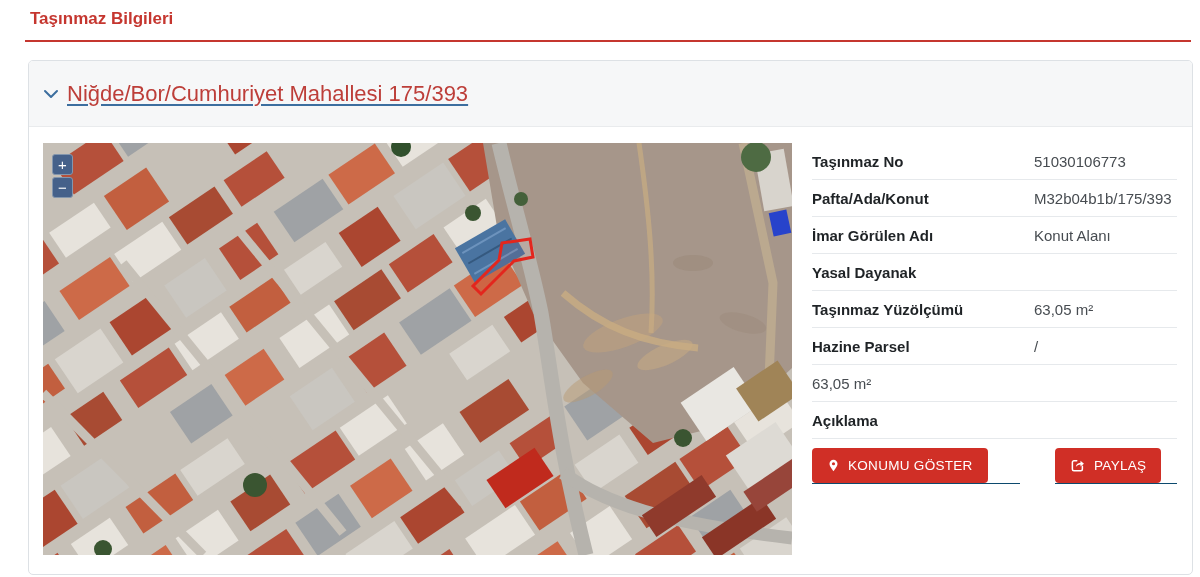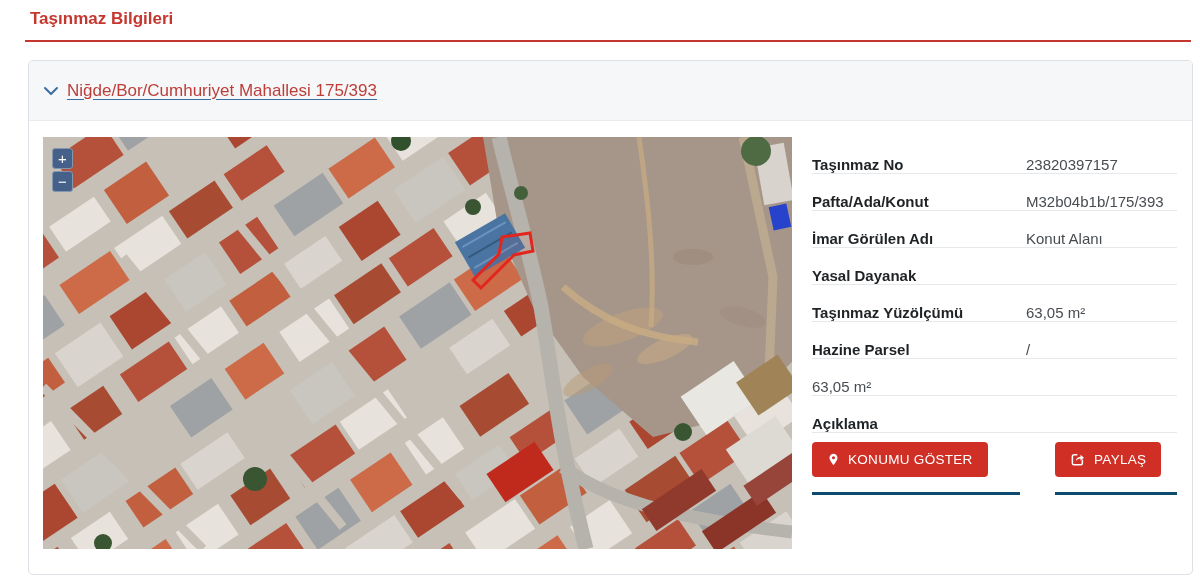--- a/index.html
+++ b/index.html
@@ -36,21 +36,21 @@
   .card-header{
     background:#f6f7f8;
     border-bottom:1px solid #e9ebed;
     padding:20px 14px 19px 14px;
     display:flex;
     align-items:center;
     gap:8px;
   }
   .chevron{width:16px;height:16px;flex:none;display:block;}
   .loc-link{
-    font-size:17px;
+    font-size:22px;
     color:var(--link-red);
     text-decoration:underline;
     text-decoration-color:var(--chevron-blue);
     text-underline-offset:3px;
     cursor:pointer;
   }
 
   .card-body{
     display:flex;
     gap:20px;
@@ -82,40 +82,41 @@
     line-height:1;
     display:flex;align-items:center;justify-content:center;
     cursor:pointer;
     padding:0;
   }
 
   
   .details{flex:1;min-width:0;padding-right:0;}
   .detail-row{
     display:flex;
-    align-items:flex-end;
+    align-items:center;
     min-height:37px;
     border-bottom:1px solid #e6e9ec;
     font-size:15px;
+    gap:8px;
   }
   .detail-row .lbl{
     flex:0 0 214px;
     font-weight:bold;
     color:#1f2326;
   }
   .detail-row .val{
     color:#474c51;
   }
 
   .actions{
     display:flex;
     margin-top:9px;
     align-items:flex-start;
   }
-  .action-cell{border-bottom:3px solid #0c4a6e;padding-bottom:15px;}
+  .action-cell{border-bottom:1px solid #0c4a6e;}
   .action-cell.left{flex:0 0 57%;}
   .action-spacer{flex:0 0 35px;}
   .action-cell.right{flex:1;display:flex;justify-content:flex-start;}
   .btn{
     display:inline-flex;
     align-items:center;
     gap:8px;
     background:var(--button-red);
     color:#fff;
     border:none;
@@ -432,21 +433,21 @@
       <div class="map-zoom">
         <button>+</button>
         <button>−</button>
       </div>
     </div>
 
     <div class="details">
       <div>
   <div class="detail-row">
     <span class="lbl">Taşınmaz No</span>
-    <span class="val">23820397157</span>
+    <span class="val">51030106773</span>
   </div>
 
   <div class="detail-row">
     <span class="lbl">Pafta/Ada/Konut</span>
     <span class="val">M32b04b1b/175/393</span>
   </div>
 
 
   <div class="detail-row">
     <span class="lbl">İmar Görülen Adı</span>

